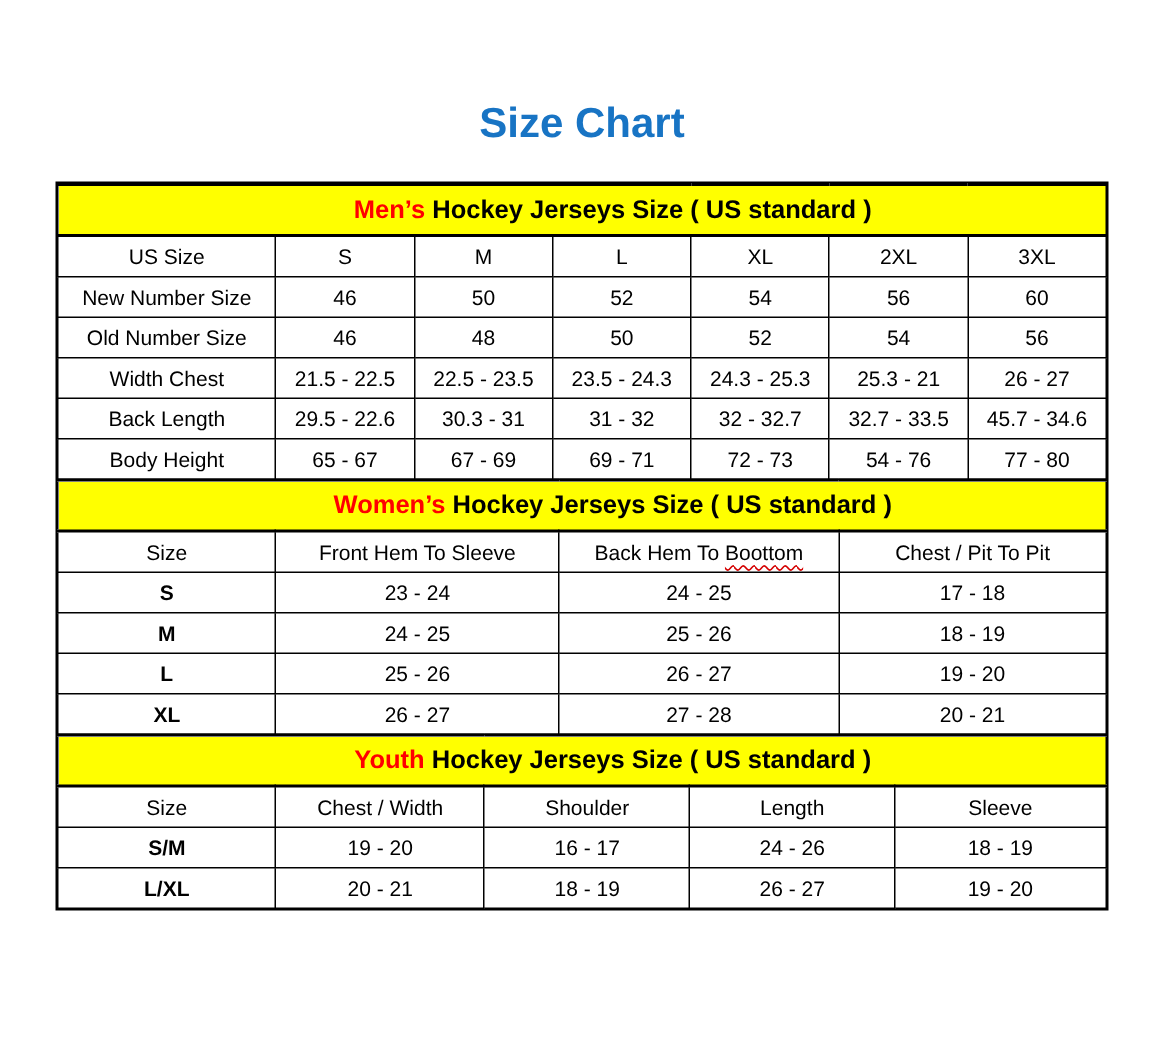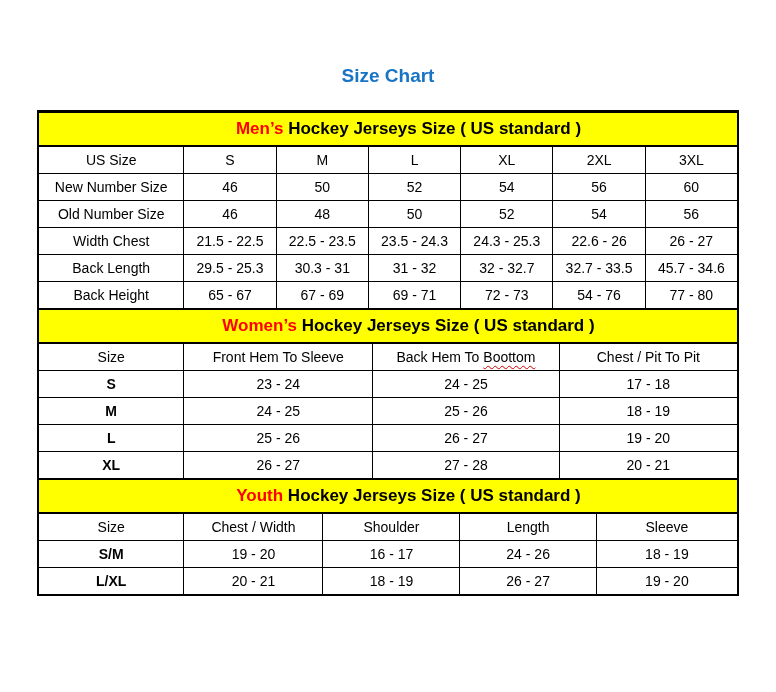--- a/index.html
+++ b/index.html
@@ -11,21 +11,21 @@
     width: 776px;
     height: 692px;
     font-family: "Liberation Sans", sans-serif;
     color: #000;
     overflow: hidden;
   }
   h1.page-title {
     margin: 64px 0 0 0;
     text-align: center;
     color: #1874c4;
-    font-size: 19px;
+    font-size: 28px;
     line-height: 1.25;
     font-weight: bold;
     letter-spacing: 0px;
   }
   .chart-wrap {
     width: 700px;
     margin: 22px 0 0 37px;
     border: 1px solid #000;
   }
   table.size-table {
@@ -137,34 +137,34 @@
           <td>52</td>
           <td>54</td>
           <td>56</td>
         </tr>
         <tr>
           <td class="rowhead">Width Chest</td>
           <td>21.5 - 22.5</td>
           <td>22.5 - 23.5</td>
           <td>23.5 - 24.3</td>
           <td>24.3 - 25.3</td>
-          <td>22.6 - 26</td>
+          <td>25.3 - 21</td>
           <td>26 - 27</td>
         </tr>
         <tr>
           <td class="rowhead">Back Length</td>
-          <td>29.5 - 25.3</td>
+          <td>29.5 - 22.6</td>
           <td>30.3 - 31</td>
           <td>31 - 32</td>
           <td>32 - 32.7</td>
           <td>32.7 - 33.5</td>
           <td>45.7 - 34.6</td>
         </tr>
         <tr>
-          <td class="rowhead">Back Height</td>
+          <td class="rowhead">Body Height</td>
           <td>65 - 67</td>
           <td>67 - 69</td>
           <td>69 - 71</td>
           <td>72 - 73</td>
           <td>54 - 76</td>
           <td>77 - 80</td>
         </tr>
       </tbody>
   </table>
 

